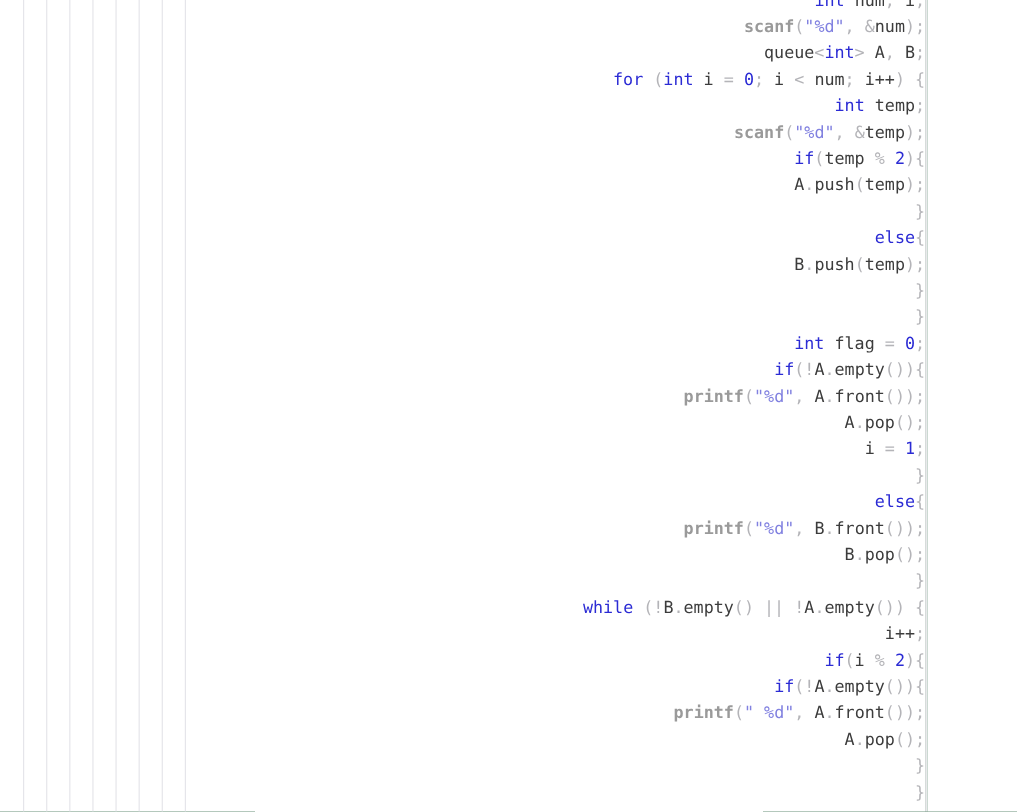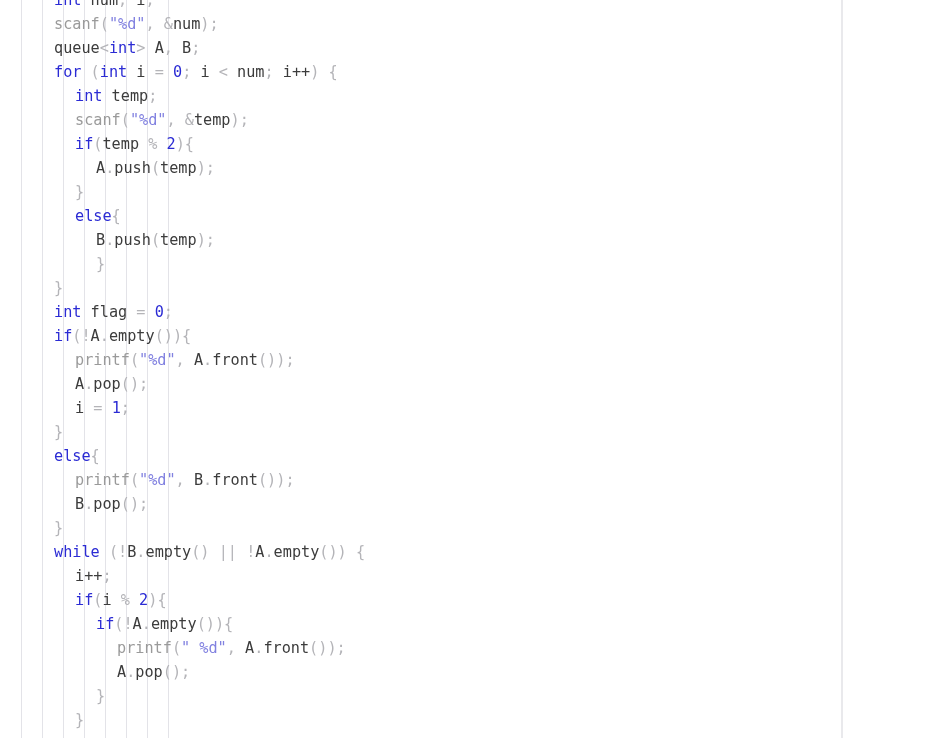--- a/index.html
+++ b/index.html
@@ -97,27 +97,27 @@
     height: 24px;
     line-height: 24px;
     padding-left: 12px;
     white-space: pre;
   }
 
   
   .kw   { color: #2b2bd4; }            
   .num  { color: #2b2bd4; }            
   .str  { color: #8181e0; }            
-  .fn   { color: #9a9a9a; }            
+  .fn   { color: #9a9a9a; font-weight: bold; }            
   .id   { color: #3c3c3c; }            
   .punc { color: #b4b4b8; }            
   .op   { color: #a8a8ae; }            
 </style>
 <style>
-    #app      { background: #14532d; }
+    #app      { background: #14532d; text-align: right; }
     #code     { color: #3c3c3c; }
     .kw       { color: #2b2bd4; }
     .num      { color: #2b2bd4; }
     .str      { color: #8181e0; }
     .fn       { color: #9a9a9a; }
     .id       { color: #3c3c3c; }
     .punc     { color: #b4b4b8; }
     .op       { color: #b4b4b8; }
     .indent-guide { background: #e3e3e8; }
     #panel-divider { background: #e9e9ec; }

